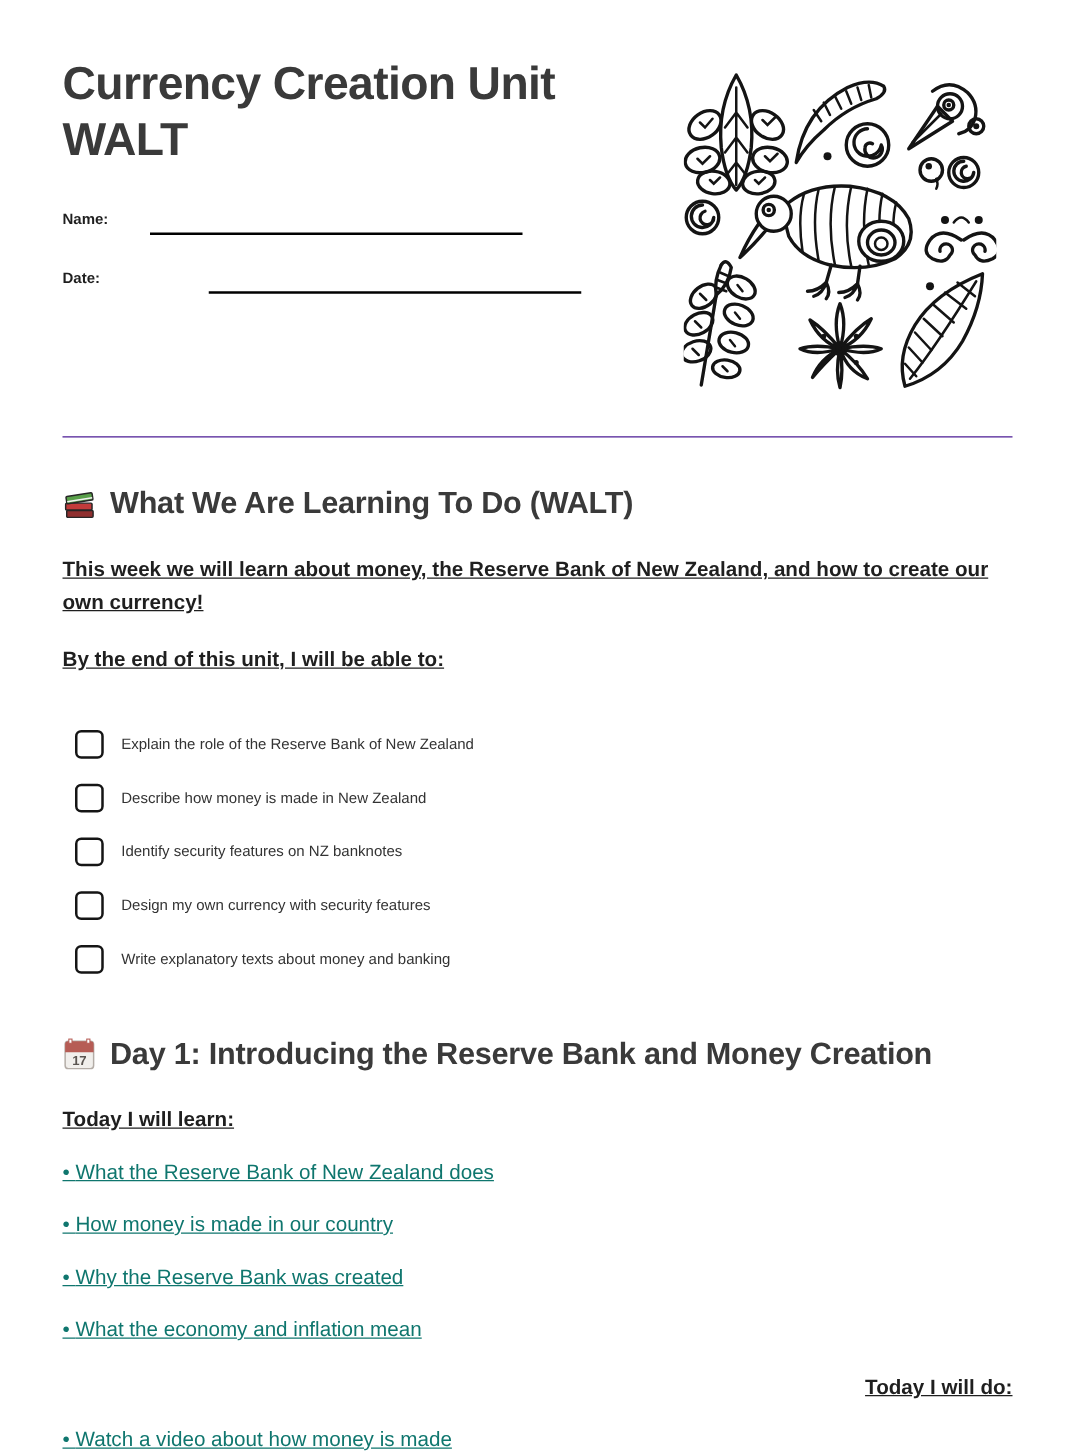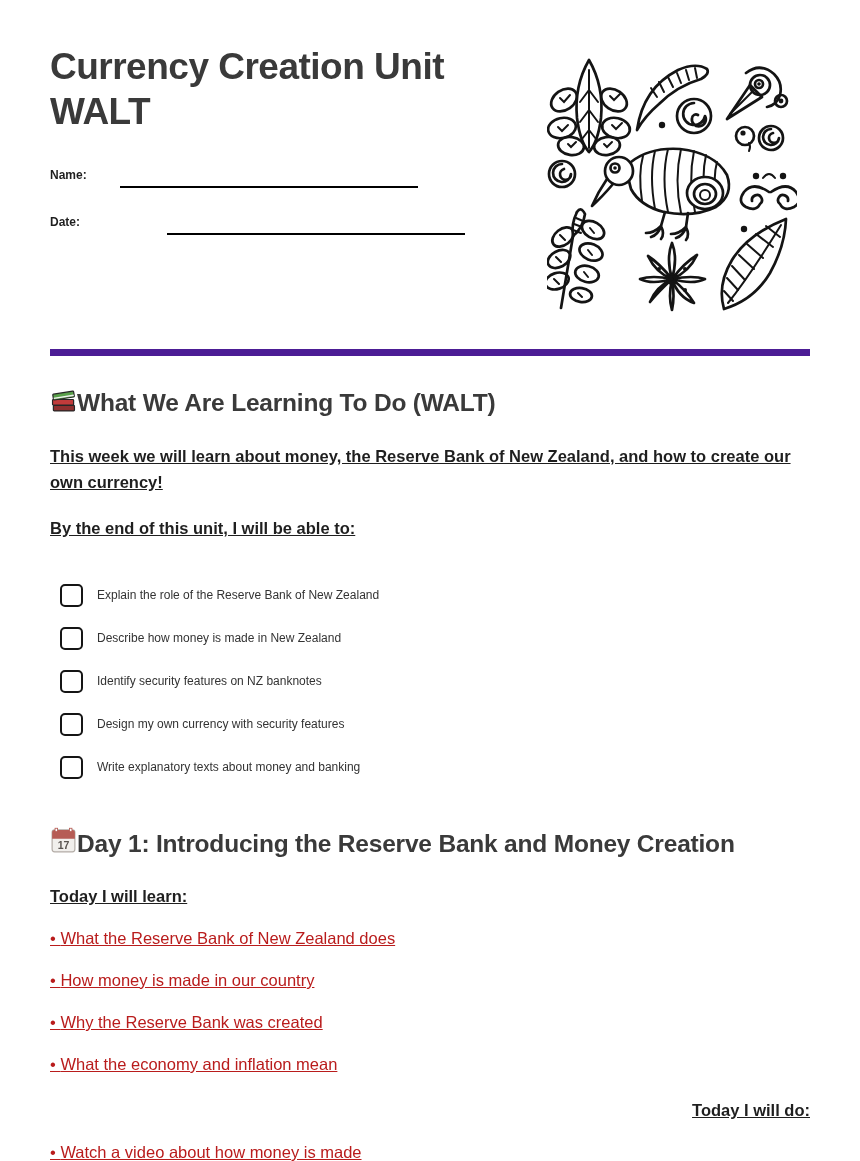--- a/index.html
+++ b/index.html
@@ -6,21 +6,21 @@
   body {
     width:860px; height:1161px; overflow:hidden; position:relative;
     font-family:"Liberation Sans","DejaVu Sans",sans-serif;
     -webkit-font-smoothing:antialiased;
   }
   .page { position:absolute; inset:0; }
 
   
   .header {
     position:absolute; left:50px; right:50px; top:0; height:349px;
-    border-bottom:7px solid #4c1d95; box-sizing:content-box;
+    border-bottom:1px solid #4c1d95; box-sizing:content-box;
   }
   .doc-title {
     position:absolute; left:0; top:44px; width:500px;
     font-size:37px; line-height:45px; font-weight:700; color:#3a3a3a;
     letter-spacing:-0.5px;
   }
   .field-row { position:absolute; left:0; display:flex; align-items:flex-end; }
   .field-row.name { top:160px; }
   .field-row.date { top:207px;gap:47px; }
   .field-label {
@@ -29,41 +29,41 @@
   }
   .field-line {
     width:298px; height:26px; border-bottom:2px solid #000;
   }
   .illustration { position:absolute; right:13px; top:52px; width:250px; height:262px; }
 
   
   .content { position:absolute; left:50px; right:50px; top:353px; color:#222; }
   h2.section-heading {
     margin:0; font-size:24.5px; line-height:33px; font-weight:700; color:#3a3a3a;
-    display:flex; align-items:flex-start; letter-spacing:-0.2px;
+    display:flex; align-items:center; gap:11px; letter-spacing:-0.2px;
   }
   h2.walt { margin-top:33px; }
   h2.day1 { margin-top:48px; }
   .emoji-icon { width:27px; height:27px; flex:0 0 27px; display:inline-block; }
 
   p { margin:0; font-size:16.5px; line-height:26px; color:#262626;text-decoration:underline; }
   p.bold { font-weight:700; color:#1f1f1f; }
   p.intro   { margin-top:24px; max-width:760px; }
   p.lead-in { margin-top:20px; }
 
   .checklist { margin-top:42px; padding-left:10px; }
   .check-row { display:flex; align-items:center; height:24px; margin-bottom:19px; }
   .checkbox {
     width:19px; height:19px; border:2.5px solid #151515; border-radius:5px;
     background:#fff; flex:0 0 auto; cursor:pointer;
   }
   .check-label { margin-left:14px; font-size:12px; color:#333; }
 
   p.sub-bold { margin-top:23px; }
-  p.bullet  { margin-top:16px; color:#b91c1c; }
+  p.bullet  { margin-top:16px; color:#0f766e; }
   p.bullet::before { content:"• "; }
   p.do-head { margin-top:20px;text-align:right; }
 
   svg .ln { fill:none; stroke:#141414; stroke-width:2.7; stroke-linecap:round; stroke-linejoin:round; }
   svg .ln-thin { fill:none; stroke:#141414; stroke-width:2; stroke-linecap:round; }
   svg .dot { fill:#141414; stroke:none; }
   svg .wh { fill:#ffffff; }
 </style>
 </head>
 <body>

